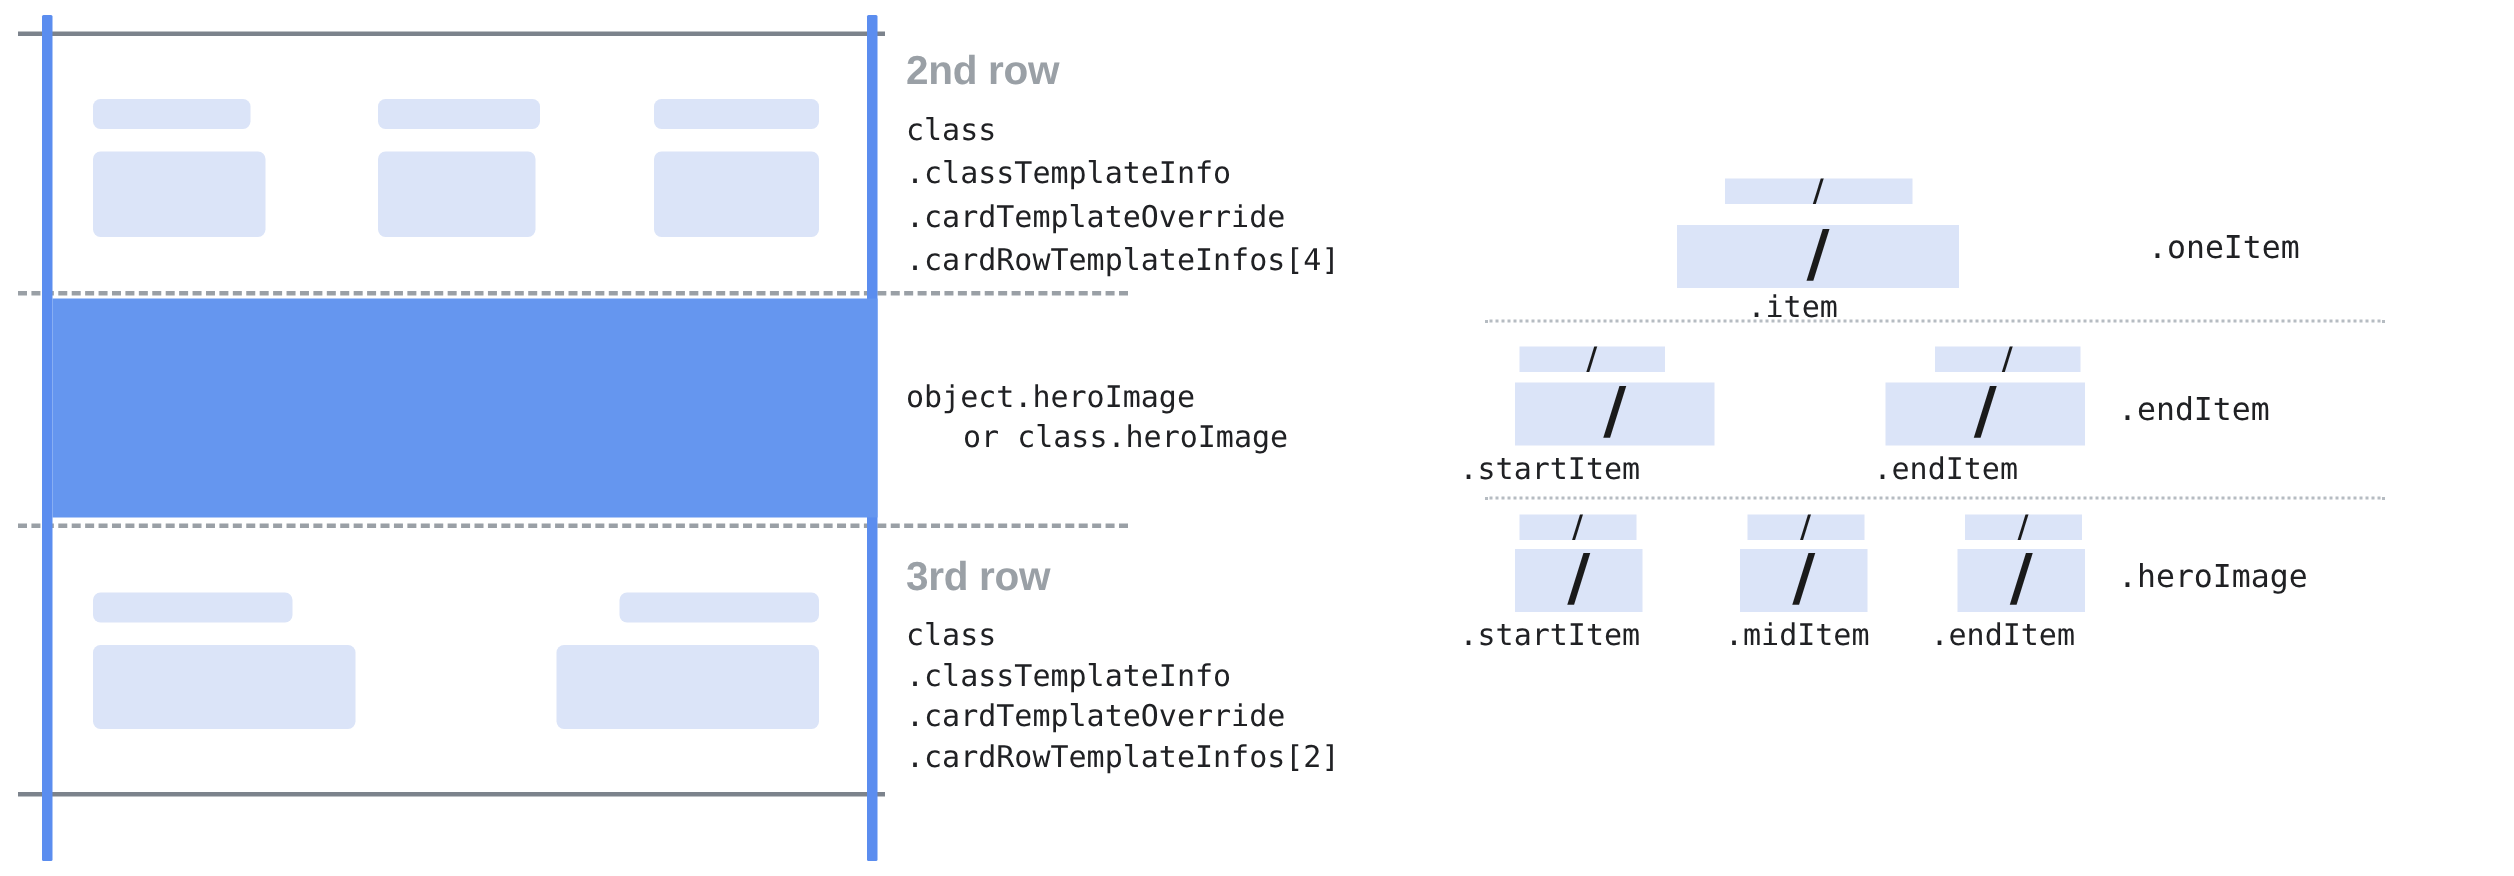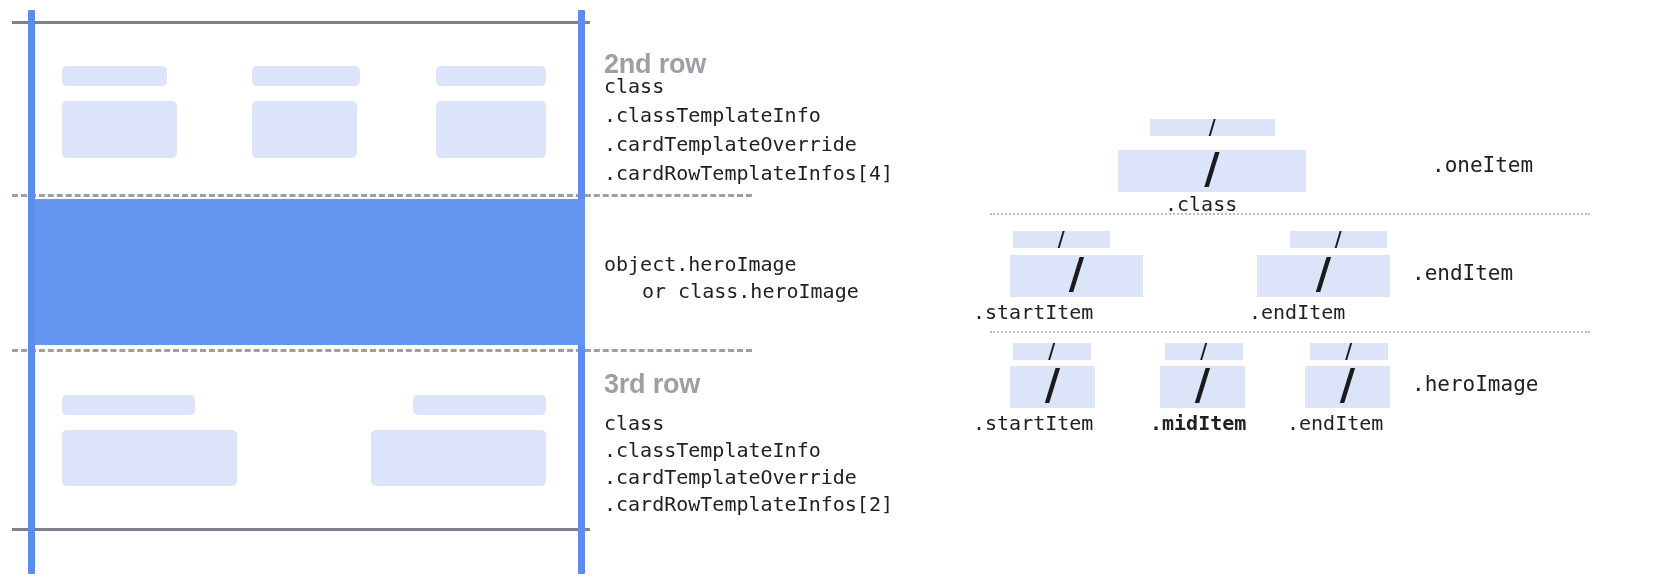--- a/index.html
+++ b/index.html
@@ -165,21 +165,21 @@
 
   <div class="hero"></div>
 
   <div class="ph" style="left:62px;  top:395px; width:133px; height:20px;"></div>
   <div class="ph" style="left:62px;  top:430px; width:175px; height:56px;"></div>
 
   <div class="ph" style="left:413px; top:395px; width:133px; height:20px;"></div>
   <div class="ph" style="left:371px; top:430px; width:175px; height:56px;"></div>
 </div>
 
-<div class="ann ann-title" style="top:49px;">2nd row</div>
+<div class="ann ann-title" style="top:32px;">2nd row</div>
 <div class="ann ann-code" style="top:72px;">class</div>
 <div class="ann ann-code" style="top:101px;">.classTemplateInfo</div>
 <div class="ann ann-code" style="top:130px;">.cardTemplateOverride</div>
 <div class="ann ann-code" style="top:159px;">.cardRowTemplateInfos[4]</div>
 
 <div class="ann ann-code" style="top:250px;">object.heroImage</div>
 <div class="ann ann-code" style="top:277px;margin-left:38px;">or class.heroImage</div>
 
 <div class="ann ann-title" style="top:369px;">3rd row</div>
 <div class="ann ann-code" style="top:409px;">class</div>
@@ -188,21 +188,21 @@
 <div class="ann ann-code" style="top:490px;">.cardRowTemplateInfos[2]</div>
 
 <div id="items-diagram">
 
   <div class="chip chip-sm" style="left:190px; top:119px; width:125px;">
     <span class="slash">/</span>
   </div>
   <div class="chip chip-lg" style="left:158px; top:150px; width:188px;">
     <span class="slash">/</span>
   </div>
-  <div class="item-label" style="left:205px; top:192px;">.class</div>
+  <div class="item-label" style="left:205px; top:192px;">.item</div>
   <div class="group-label" style="left:452px; top:153px;margin-left:20px;">.oneItem</div>
 
   <div class="sep-dotted" style="top:213px;"></div>
 
   <div class="chip chip-sm" style="left:53px; top:231px; width:97px;">
     <span class="slash">/</span>
   </div>
   <div class="chip chip-lg" style="left:50px; top:255px; width:133px;">
     <span class="slash">/</span>
   </div>
@@ -227,21 +227,21 @@
     <span class="slash">/</span>
   </div>
   <div class="item-label" style="left:13px; top:411px;">.startItem</div>
 
   <div class="chip chip-sm" style="left:205px; top:343px; width:78px;">
     <span class="slash">/</span>
   </div>
   <div class="chip chip-lg" style="left:200px; top:366px; width:85px;">
     <span class="slash">/</span>
   </div>
-  <div class="item-label" style="left:190px; top:411px;font-weight:bold;">.midItem</div>
+  <div class="item-label" style="left:190px; top:411px;">.midItem</div>
 
   <div class="chip chip-sm" style="left:350px; top:343px; width:78px;">
     <span class="slash">/</span>
   </div>
   <div class="chip chip-lg" style="left:345px; top:366px; width:85px;">
     <span class="slash">/</span>
   </div>
   <div class="item-label" style="left:327px; top:411px;">.endItem</div>
 
   <div class="group-label" style="left:452px; top:372px;">.heroImage</div>

